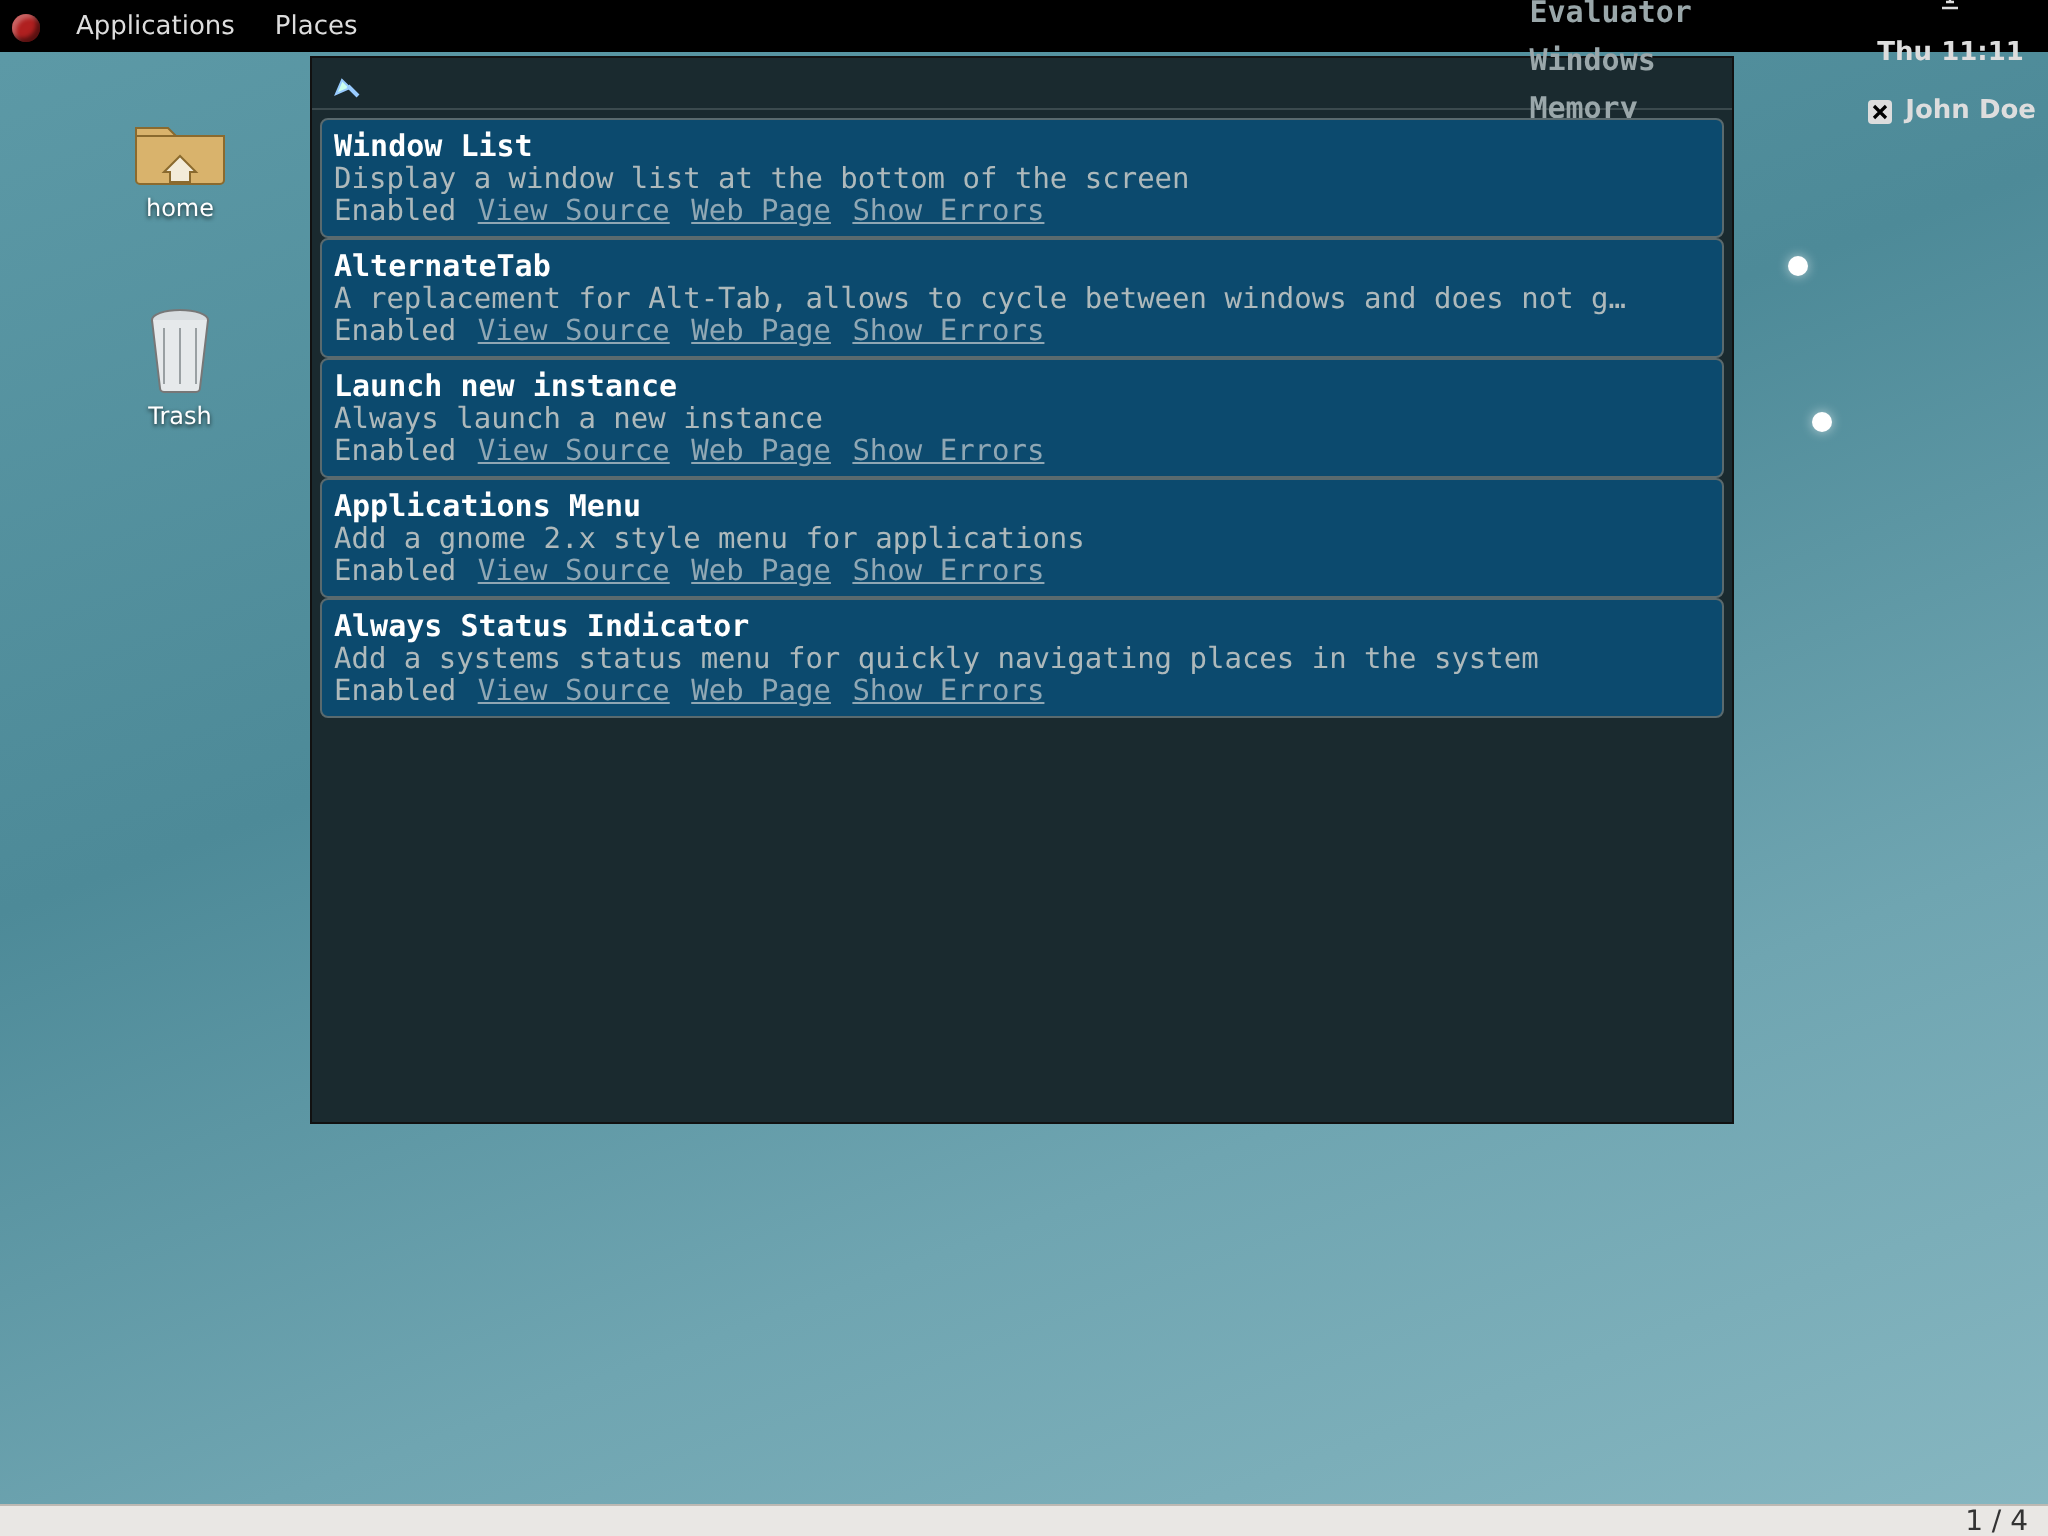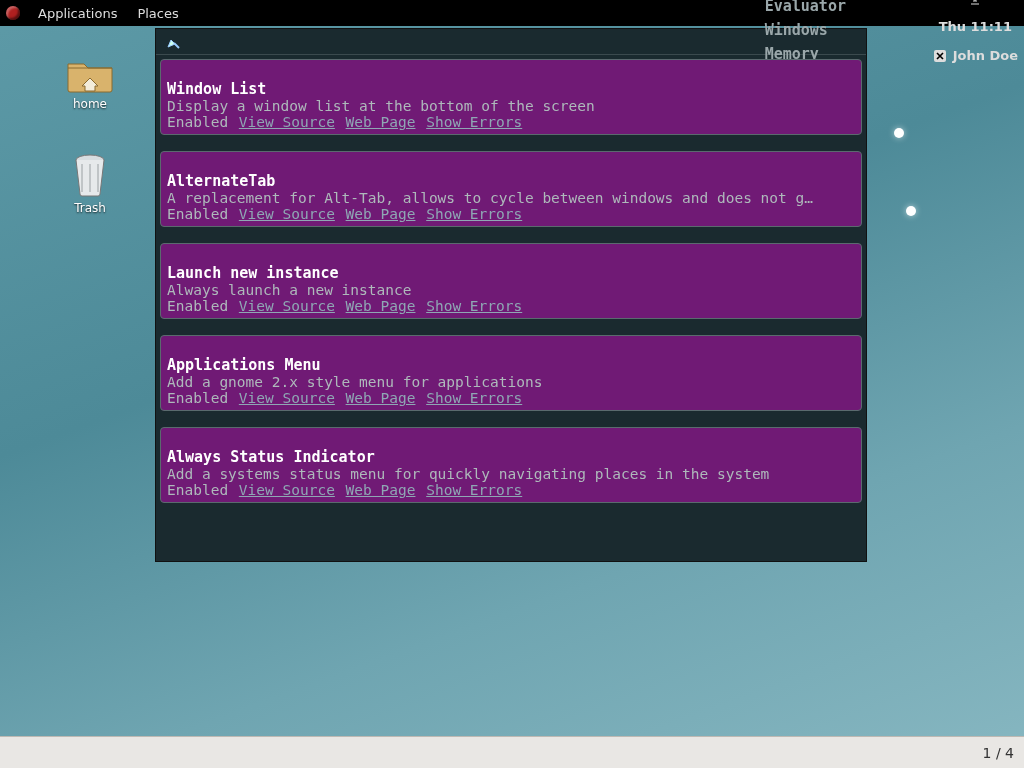--- a/index.html
+++ b/index.html
@@ -7,21 +7,21 @@
   body {
     background: linear-gradient(160deg, #5d9aa7 0%, #4d8a98 40%, #6fa5b1 70%, #87b7c1 100%);
     position: relative;
   }
   
   .panel {
     position: absolute; top:0; left:0; right:0; height:26px;
     background:#000; color:#ddd; display:flex; align-items:center;
     font-size:13px; padding:0 6px;
   }
-  .panel .left { display:flex; align-items:flex-start; gap:4px; }
+  .panel .left { display:flex; align-items:flex-end; gap:4px; }
   .panel .left .logo {
     width:14px; height:14px; background:#b02020; border-radius:50%;
     box-shadow: inset -2px -2px 2px rgba(0,0,0,.5), inset 2px 2px 2px rgba(255,255,255,.3);
     margin-right:6px;
   }
   .panel .menu { padding:0 8px; cursor:pointer; }
   .panel .spacer { flex:1; }
   .panel .right { display:flex; align-items:center; gap:14px;flex-direction:column; }
   .panel .right .icon { display:inline-flex; align-items:center; }
   .panel .right svg { fill:#ddd; }
@@ -60,33 +60,33 @@
   .lg-header .picker {
     width:18px; height:18px; display:flex; align-items:center; justify-content:center;
     cursor:pointer; margin-right:auto; margin-left:4px;
   }
   .lg-tabs { display:flex; gap:0; font-weight:bold; color:#9aa7aa; font-size:15px;flex-direction:column; }
   .lg-tab { padding:2px 6px; cursor:pointer; border:1px solid transparent; border-radius:2px;}
   .lg-tab.active { color:#fff; border:1px solid #8a979a; }
 
   .lg-body { flex:1; overflow:hidden; padding:4px; }
   .ext-item {
-    border:1px solid #5a6a6e; border-radius:4px; margin-bottom:16px;
-    padding:20px 6px 4px 6px;
-    background:#701a75;
+    border:1px solid #5a6a6e; border-radius:4px; margin-bottom:0;
+    padding:4px 6px 4px 6px;
+    background:#0c4a6e;
   }
   .ext-name { color:#fff; font-weight:bold; font-size:15px; }
   .ext-desc { color:#aeb9bb; white-space:nowrap; overflow:hidden; text-overflow:ellipsis; }
   .ext-row { color:#aeb9bb; }
   .ext-state { color:#aeb9bb; }
   .ext-link { color:#8fa7b4; text-decoration:underline; cursor:pointer; margin-left:2px; }
 
   
   .bottombar {
-    position:absolute; bottom:0; left:0; right:0; height:32px;
+    position:absolute; bottom:0; left:0; right:0; height:16px;
     background:#e9e7e4; border-top:1px solid #bdb9b3;
     display:flex; align-items:center; justify-content:flex-end;
     padding:0 10px; font-size:14px; color:#333;
   }
 </style>
 </head>
 <body>
 
 <div class="panel">
   <div class="left">

